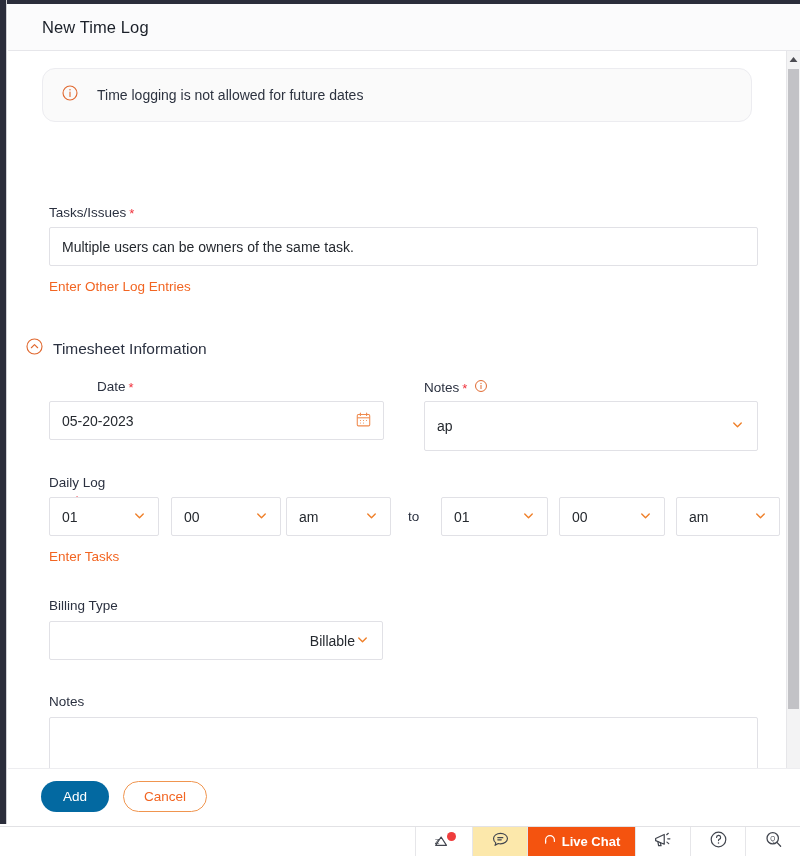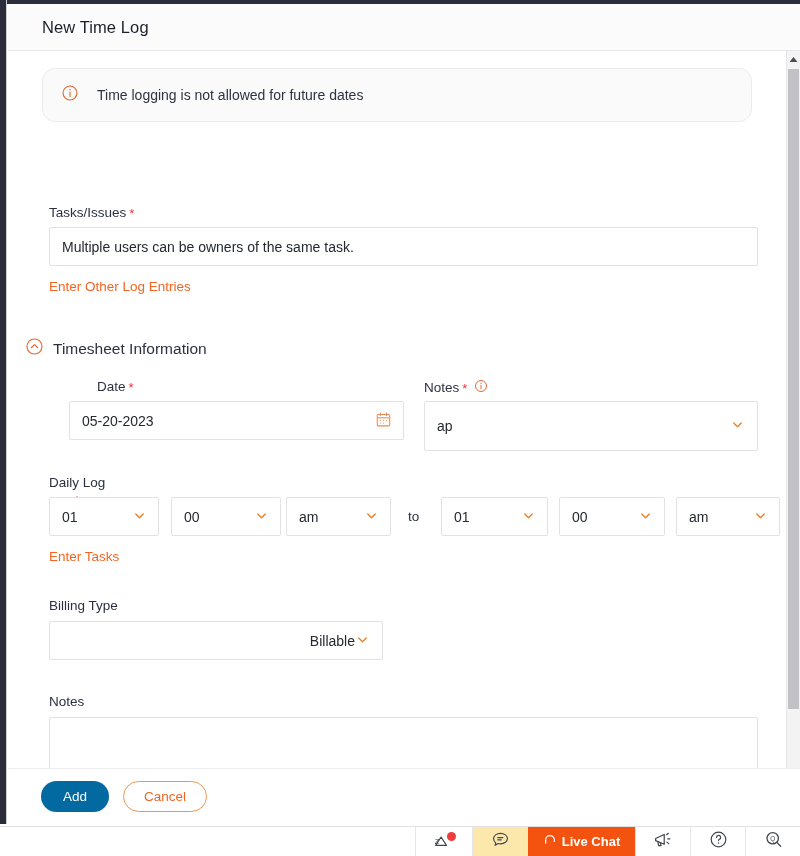--- a/index.html
+++ b/index.html
@@ -205,21 +205,20 @@
   }
 
   
   .date-label { position: absolute; left: 41px; top: 328px; margin-left: 48px; }
   .date-box {
     position: absolute;
     left: 41px; top: 350px;
     width: 335px; height: 39px;
     justify-content: space-between;
     padding-right: 11px;
-    margin-left: 20px;
   }
   
   .user-label { position: absolute; left: 416px; top: 328px; }
   .user-box {
     position: absolute;
     left: 416px; top: 350px;
     width: 334px; height: 50px;
     justify-content: space-between;
     padding-right: 12px;
     cursor: pointer;

